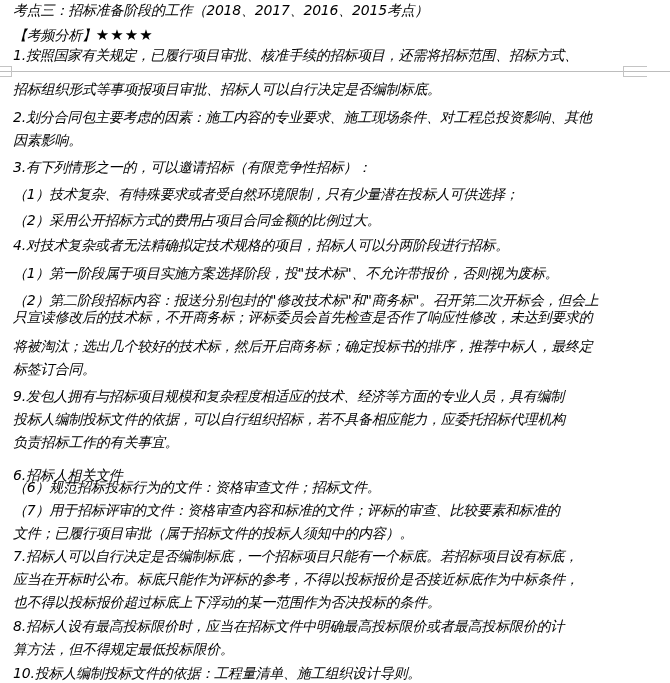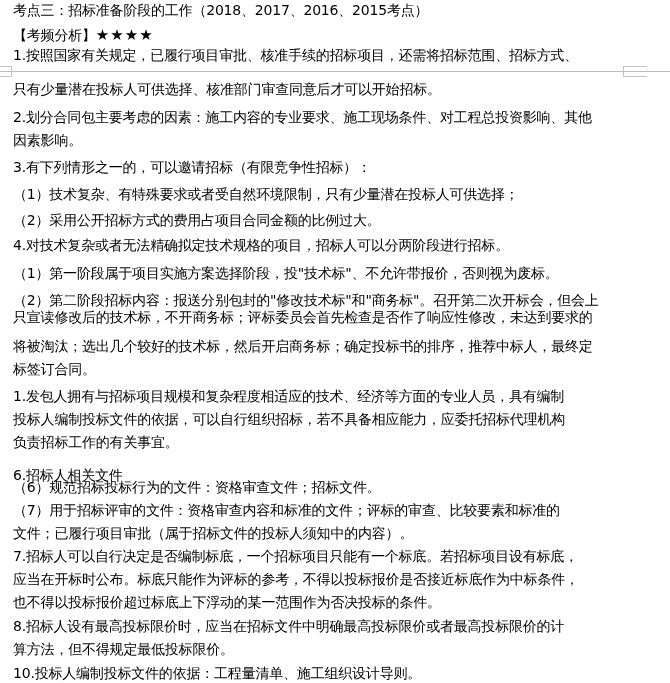--- a/index.html
+++ b/index.html
@@ -4,21 +4,21 @@
 <style>
   html, body { margin: 0; padding: 0; background: #ffffff; }
   body {
     width: 670px; height: 683px; overflow: hidden; position: relative;
     font-family: "DejaVu Sans", "Liberation Sans", sans-serif;
     color: #000000;
   }
   .doc { position: absolute; left: 0; top: 0; width: 670px; }
   .line {
     position: absolute; left: 13px; white-space: nowrap;
-    font-size: 14px; line-height: 18px; letter-spacing: -0.2px;
+    font-size: 14px; line-height: 18px; letter-spacing: -0.2px; font-style: italic;
   }
   .stars { letter-spacing: 1px; font-size: 15px; }
   .page-break {
     position: absolute; left: 0; top: 71px; width: 670px; height: 1px;
     background: #bdbdbd;
   }
   .marker {
     position: absolute; width: 22px; height: 11px; border: 1px solid #c4c4c4;
     box-sizing: border-box; background: transparent;
   }
@@ -32,33 +32,33 @@
   <div class="line" style="top:1px">考点三：招标准备阶段的工作（2018、2017、2016、2015考点）</div>
   <div class="line" style="top:26px">
     <span>【考频分析】</span><span class="stars">★★★★</span>
   </div>
   <div class="line" style="top:46px">1.按照国家有关规定，已履行项目审批、核准手续的招标项目，还需将招标范围、招标方式、</div>
 
   <div class="page-break"></div>
   <div class="marker left"></div>
   <div class="marker right"></div>
 
-  <div class="line" style="top:80px">只有少量潜在投标人可供选择、核准部门审查同意后才可以开始招标。</div>
+  <div class="line" style="top:80px">招标组织形式等事项报项目审批、招标人可以自行决定是否编制标底。</div>
   <div class="line" style="top:108px">2.划分合同包主要考虑的因素：施工内容的专业要求、施工现场条件、对工程总投资影响、其他</div>
   <div class="line" style="top:131px">因素影响。</div>
   <div class="line" style="top:158px">3.有下列情形之一的，可以邀请招标（有限竞争性招标）：</div>
   <div class="line" style="top:185px">（1）技术复杂、有特殊要求或者受自然环境限制，只有少量潜在投标人可供选择；</div>
   <div class="line" style="top:211px">（2）采用公开招标方式的费用占项目合同金额的比例过大。</div>
   <div class="line" style="top:236px">4.对技术复杂或者无法精确拟定技术规格的项目，招标人可以分两阶段进行招标。</div>
   <div class="line" style="top:264px">（1）第一阶段属于项目实施方案选择阶段，投"技术标"、不允许带报价，否则视为废标。</div>
   <div class="line" style="top:291px">（2）第二阶段招标内容：报送分别包封的"修改技术标"和"商务标"。召开第二次开标会，但会上</div>
   <div class="line" style="top:308px">只宣读修改后的技术标，不开商务标；评标委员会首先检查是否作了响应性修改，未达到要求的</div>
   <div class="line" style="top:337px">将被淘汰；选出几个较好的技术标，然后开启商务标；确定投标书的排序，推荐中标人，最终定</div>
   <div class="line" style="top:360px">标签订合同。</div>
-  <div class="line" style="top:387px">1.发包人拥有与招标项目规模和复杂程度相适应的技术、经济等方面的专业人员，具有编制</div>
+  <div class="line" style="top:387px">9.发包人拥有与招标项目规模和复杂程度相适应的技术、经济等方面的专业人员，具有编制</div>
   <div class="line" style="top:410px">投标人编制投标文件的依据，可以自行组织招标，若不具备相应能力，应委托招标代理机构</div>
   <div class="line" style="top:433px">负责招标工作的有关事宜。</div>
   <div class="line" style="top:466px">6.招标人相关文件</div>
   <div class="line" style="top:478px">（6）规范招标投标行为的文件：资格审查文件；招标文件。</div>
   <div class="line" style="top:501px">（7）用于招标评审的文件：资格审查内容和标准的文件；评标的审查、比较要素和标准的</div>
   <div class="line" style="top:524px">文件；已履行项目审批（属于招标文件的投标人须知中的内容）。</div>
   <div class="line" style="top:547px">7.招标人可以自行决定是否编制标底，一个招标项目只能有一个标底。若招标项目设有标底，</div>
   <div class="line" style="top:570px">应当在开标时公布。标底只能作为评标的参考，不得以投标报价是否接近标底作为中标条件，</div>
   <div class="line" style="top:593px">也不得以投标报价超过标底上下浮动的某一范围作为否决投标的条件。</div>
   <div class="line" style="top:617px">8.招标人设有最高投标限价时，应当在招标文件中明确最高投标限价或者最高投标限价的计</div>

